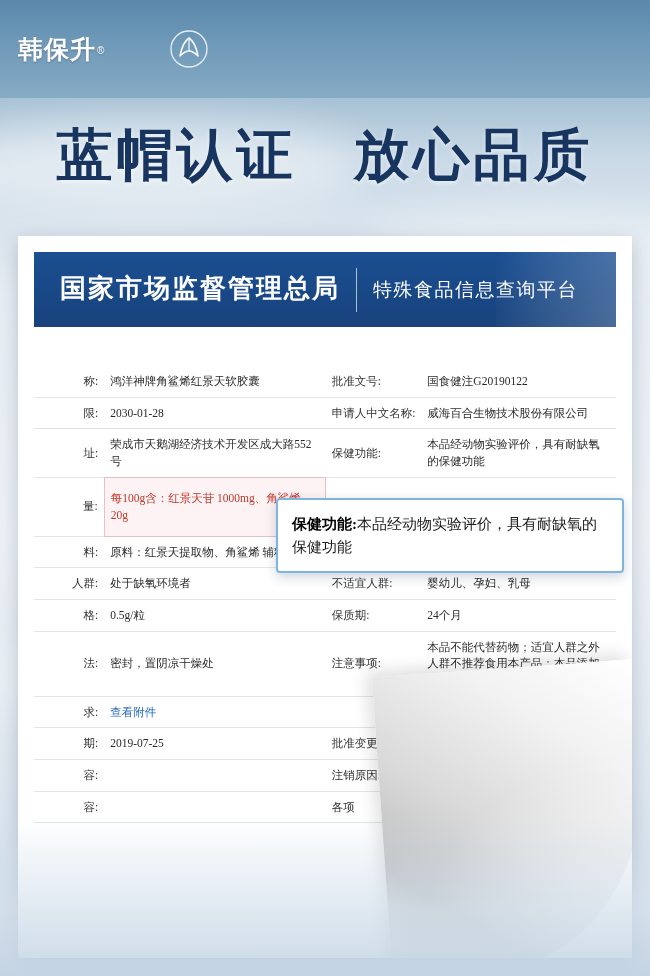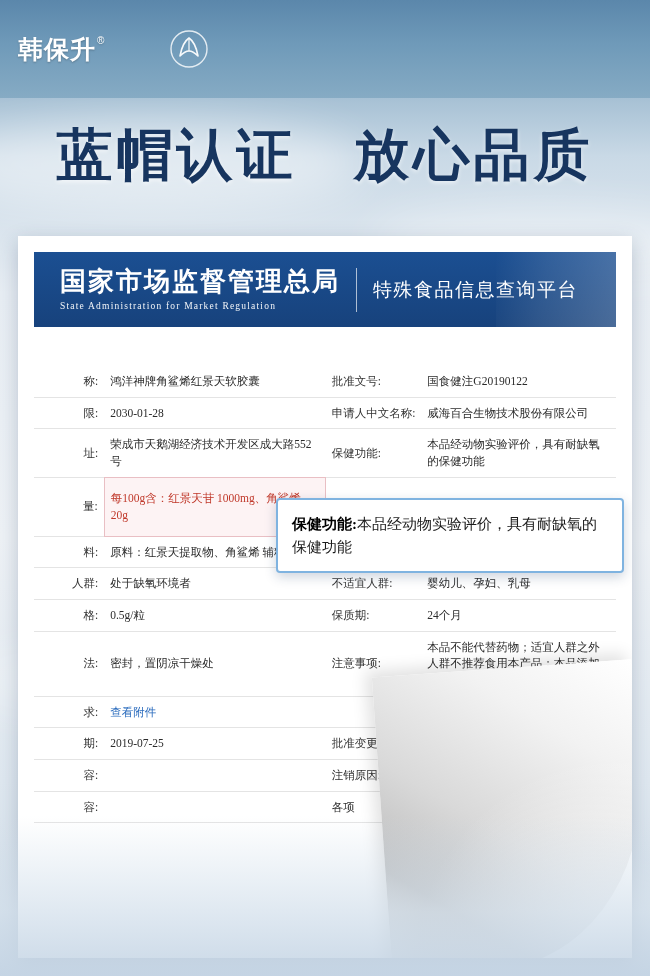--- a/index.html
+++ b/index.html
@@ -42,21 +42,21 @@
     height: 98px;
     background: linear-gradient(180deg, #5b87ab 0%, #6f9ab9 45%, #86abc4 100%);
     display: flex;
     align-items: center;
     padding: 0 18px;
     box-sizing: border-box;
     color: #ffffff;
   }
   .brand {
     display: flex;
-    align-items: flex-start;
+    align-items: center;
     font-size: 25px;
     font-weight: bold;
     letter-spacing: 1px;
     text-shadow: 0 1px 2px rgba(0,0,0,0.25);
     min-width: 150px;
   }
   .brand .reg {
     font-size: 10px;
     font-weight: normal;
     margin-top: 2px;
@@ -281,21 +281,20 @@
     <span>蓝帽认证</span>
     <span class="gap"></span>
     <span>放心品质</span>
   </div>
 
   <div class="cert">
 
     <div class="cert-header">
       <div class="gov">
         <div class="gov-cn">国家市场监督管理总局</div>
-        <div class="gov-en">State Administration  for  Market Regulation</div>
       </div>
       <div class="divider-v"></div>
       <div class="platform">特殊食品信息查询平台</div>
       <div class="cert-header-deco"></div>
     </div>
 
     <table class="tbl">
       <tbody id="tbl-body">
           <tr>
             <td class="lbl">称:</td>

